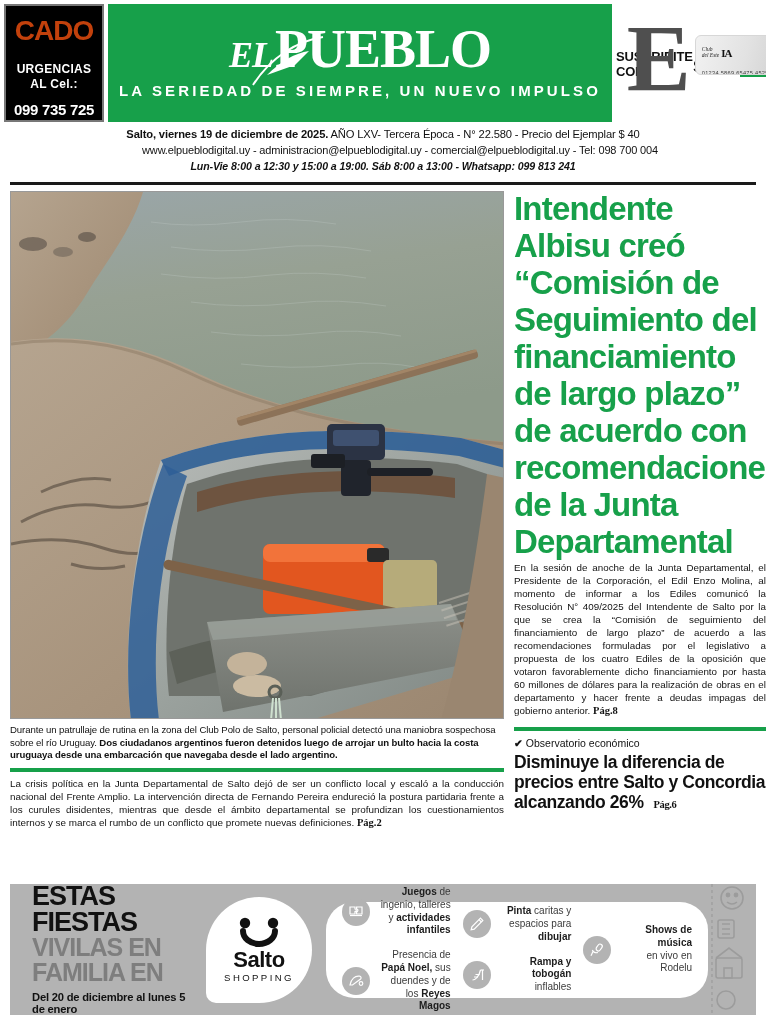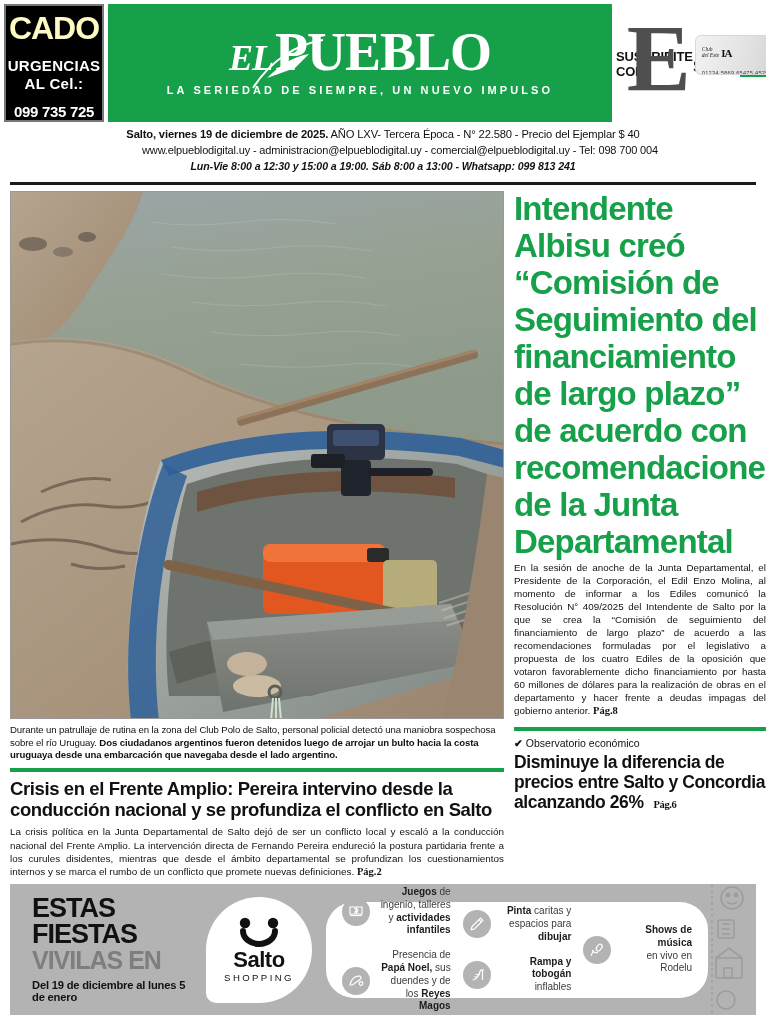--- a/index.html
+++ b/index.html
@@ -20,25 +20,25 @@
     display: flex; flex-direction: column; align-items: center;
     padding-top: 6px; color: #fff; text-align: center;
   }
   .cado-logo-box {
     background:#000; width: 88px; height: 38px;
     display:flex; align-items:center; justify-content:center;
     position: relative;
   }
   .cado-logo-text {
     font-family: "Liberation Sans", sans-serif;
-    font-weight: 700; font-size: 32px; letter-spacing: -1px;
-    color:#fef9c3; line-height: 1;
+    font-weight: 700; font-size: 28px; letter-spacing: -1px;
+    color:#c2410c; line-height: 1;
   }
   .cado-urg {
-    margin-top: 12px; font-size: 15px; font-weight: 700;
+    margin-top: 12px; font-size: 12px; font-weight: 700;
     line-height: 1.25; letter-spacing: .3px;
   }
   .cado-phone {
     margin-top: 9px; font-size: 15px; font-weight: 700; letter-spacing: -.3px;
   }
 
   .masthead {
     flex: 1; background: #17a04a; position: relative;
     display: flex; flex-direction: column; justify-content: center;
     align-items: center; overflow: hidden;
@@ -48,21 +48,21 @@
   .mast-el {
     color:#fff; font-family:"Liberation Serif", serif; font-weight:700;
     font-style: italic; font-size: 36px; line-height: .85; letter-spacing: -1px;
     margin-right: 2px; padding-bottom: 2px;
   }
   .mast-pueblo {
     color:#fff; font-family:"Liberation Serif", serif; font-weight:700;
     font-size: 54px; line-height: .85; letter-spacing: -1px;
   }
   .mast-slogan {
-    color:#fff; font-size: 11px; font-weight:700; letter-spacing: 3.1px;
+    color:#fff; font-size: 15px; font-weight:700; letter-spacing: 3.1px;
     margin-top: 9px;
   }
 
   .subs {
     width: 146px; display:flex; flex-direction: row; align-items:center;
     position: relative; padding-top: 2px;
   }
   .subs-title { font-size: 13px; font-weight: 700; color:#111; letter-spacing: -.2px; }
   .subs-card-wrap { position: relative; width: 140px; height: 72px; margin-top: 2px; }
   .bigE {
@@ -350,21 +350,20 @@
           <path d="M476 282 L494 286 L494 528 L430 528 C450 460 466 360 476 282 Z" fill="#9a8670"></path>
         </svg>
       </div>
 
       <div class="caption">
         <span>Durante un patrullaje de rutina en la zona del Club Polo de Salto, personal policial detectó una maniobra sospechosa sobre el río Uruguay. </span><b>Dos ciudadanos argentinos fueron detenidos luego de arrojar un bulto hacia la costa uruguaya desde una embarcación que navegaba desde el lado argentino.</b>
       </div>
 
       <div class="green-rule"></div>
 
-      <div class="art2-title">Crisis en el Frente Amplio: Pereira intervino desde la conducción nacional y se profundiza el conflicto en Salto</div>
       <div class="art2-body">
         <span>La crisis política en la Junta Departamental de Salto dejó de ser un conflicto local y escaló a la conducción nacional del Frente Amplio. La intervención directa de Fernando Pereira endureció la postura partidaria frente a los curules disidentes, mientras que desde el ámbito departamental se profundizan los cuestionamientos internos y se marca el rumbo de un conflicto que promete nuevas definiciones.</span>
         <span class="pag-ref">Pág.2</span>
       </div>
     </div>
 
     <div class="col-right">
       <div class="headline">Intendente Albisu creó “Comisión de Seguimiento del financiamiento de largo plazo” de acuerdo con recomendaciones de la Junta Departamental</div>
       <div class="headline-body">
         <span>En la sesión de anoche de la Junta Departamental, el Presidente de la Corporación, el Edil Enzo Molina, al momento de informar a los Ediles comunicó la Resolución N° 409/2025 del Intendente de Salto por la que se crea la “Comisión de seguimiento del financiamiento de largo plazo” de acuerdo a las recomendaciones formuladas por el legislativo a propuesta de los cuatro Ediles de la oposición que votaron favorablemente dicho financiamiento por hasta 60 millones de dólares para la realización de obras en el departamento y hacer frente a deudas impagas del gobierno anterior.</span>
@@ -381,21 +380,22 @@
     </div>
   </div>
 
   <div class="bottomad">
     <div class="ad-inner">
 
       <div class="ad-left">
         <div class="ad-estas">ESTAS</div>
         <div class="ad-estas">FIESTAS</div>
         <div class="ad-vivilas">VIVILAS EN</div>
-        <div class="ad-dates">Del 19 de diciembre al lunes 5 de enero</div>
+        <div class="ad-vivilas">FAMILIA EN</div>
+        <div class="ad-dates">Del 20 de diciembre al lunes 5 de enero</div>
       </div>
 
       <div class="salto-blob">
         <svg class="smile" viewBox="0 0 46 30">
           <circle cx="9" cy="6" r="5.2" fill="#111"></circle>
           <circle cx="37" cy="6" r="5.2" fill="#111"></circle>
           <path d="M7 14 a16 13 0 0 0 32 0" fill="none" stroke="#111" stroke-width="6" stroke-linecap="round"></path>
         </svg>
         <div class="salto-word">Salto</div>
         <div class="salto-sub">SHOPPING</div>

